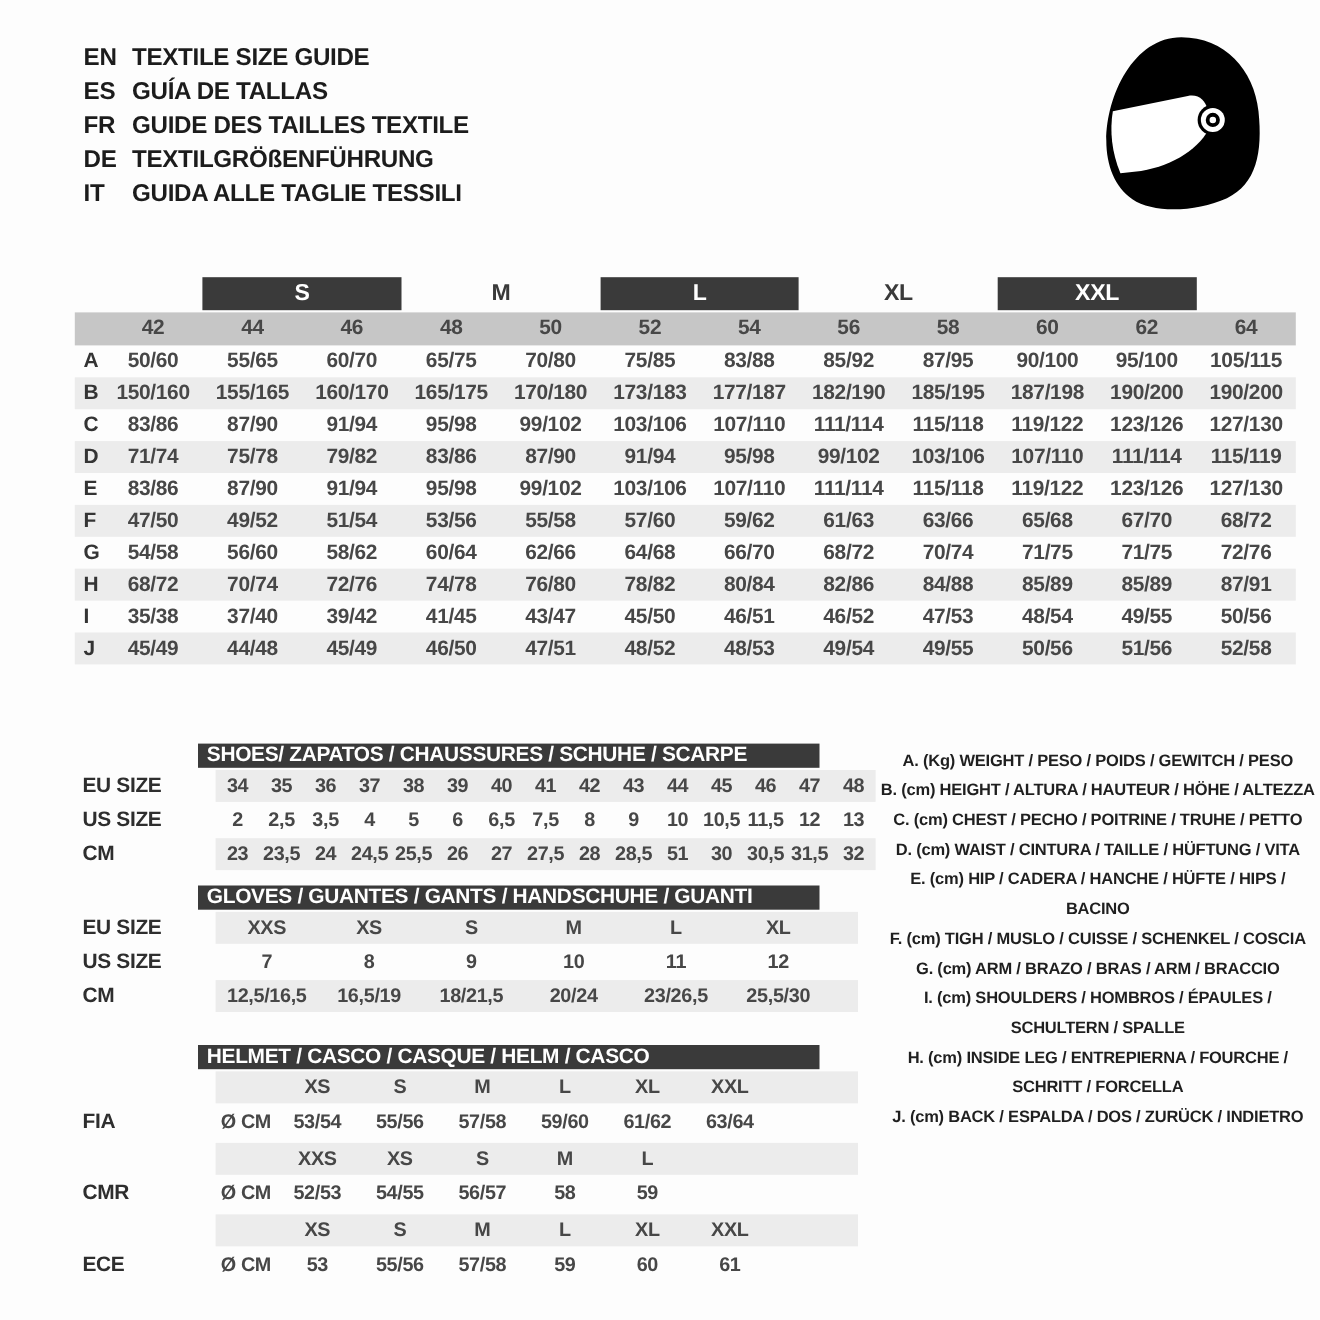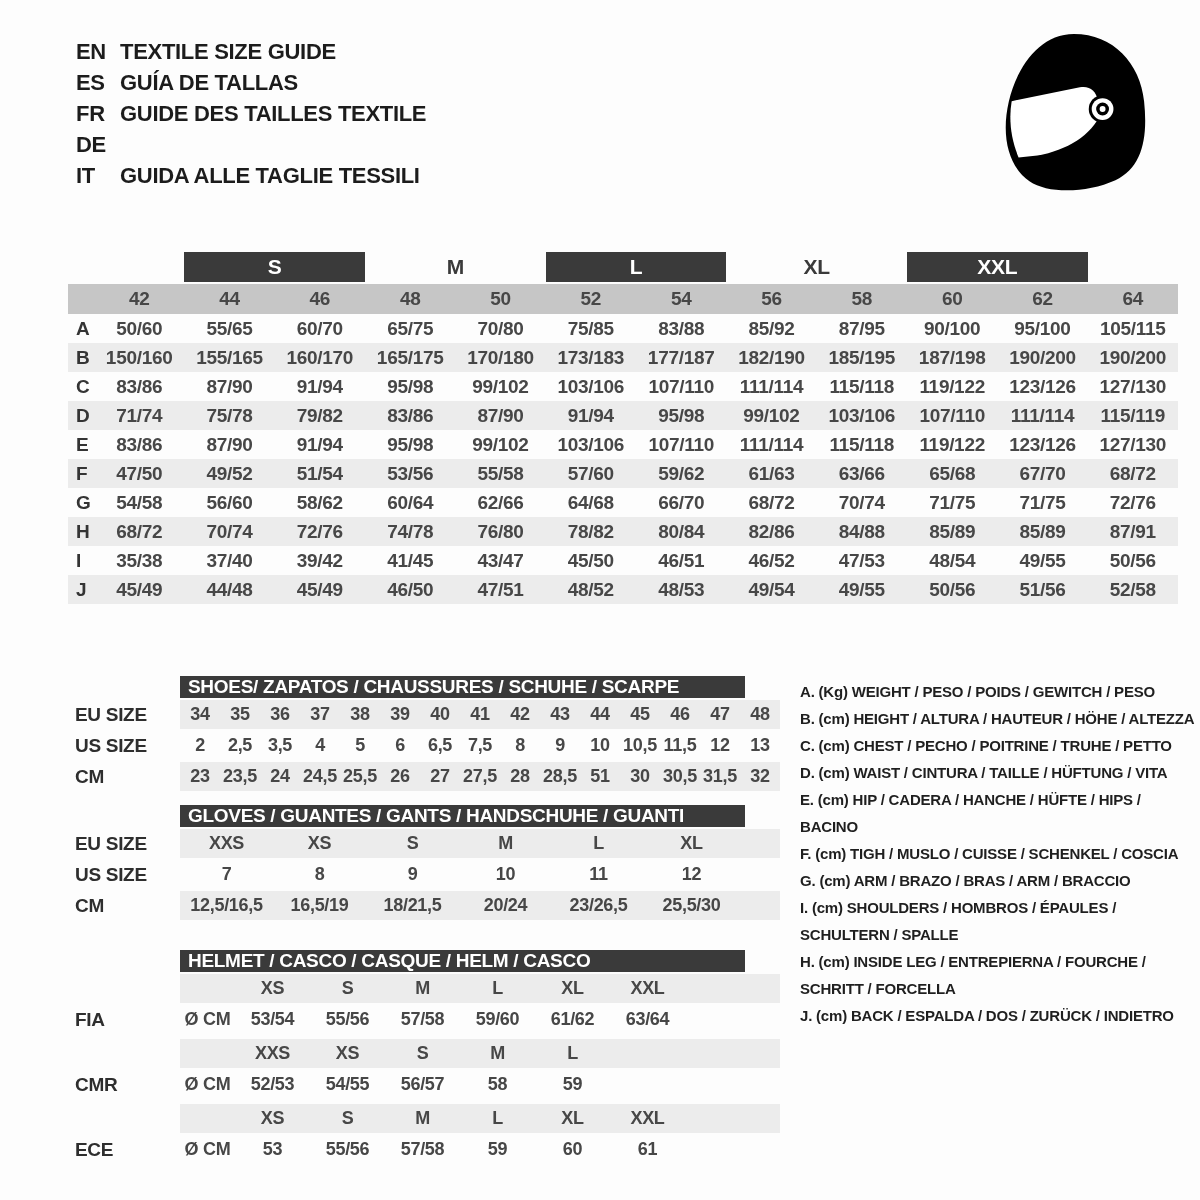--- a/index.html
+++ b/index.html
@@ -39,36 +39,36 @@
 
   
   .section { position:absolute; left:75px; width:705px;
              font-weight:bold; letter-spacing:-0.3px; }
   .sec-title { margin-left:105px; width:565px; height:22px; background:var(--dark);
                color:#fff; font-size:19px; display:flex; align-items:center; padding-left:8px;
                white-space:nowrap; overflow:hidden; }
   .sec-row { display:flex; margin-top:2px; }
   .sec-label { width:105px; flex:0 0 105px; display:flex; align-items:center;
                font-size:19px; color:#2e2e2e; }
-  .sec-vals { width:600px; height:29px; display:grid; align-items:center; }
+  .sec-vals { width:600px; height:29px; display:grid; align-items:center;margin-left:16px; }
   .sec-vals.striped { background:var(--stripe); }
   .sec-cell { text-align:center; font-size:18px; color:#474747; }
   .shoes-cols { grid-template-columns:repeat(15, 40px); }
   .gloves-cols { grid-template-columns:repeat(6, 93px) 1fr; }
   .helmet-cols { grid-template-columns:55px repeat(6, 75px) 1fr; }
   .helmet-gap { margin-top:5px; }
 
   #shoes-section { top:676px; }
   #gloves-section { top:805px; }
   #helmet-section { top:950px; }
 
   
   .legend { position:absolute; left:800px; top:678px; width:396px; }
   .legend-item { font-size:15px; font-weight:bold; color:#1f1f1f; line-height:27px;
-                 white-space:pre-line; letter-spacing:-0.2px; }
+                 white-space:pre-line; letter-spacing:-0.2px;text-align:center; }
 </style>
 </head>
 <body>
 
 <div class="page">
 
   <div class="lang-block">
       <div class="lang-row">
         <span class="lang-code">EN</span>
         <span class="lang-label">TEXTILE SIZE GUIDE</span>
@@ -76,20 +76,21 @@
       <div class="lang-row">
         <span class="lang-code">ES</span>
         <span class="lang-label">GUÍA DE TALLAS</span>
       </div>
       <div class="lang-row">
         <span class="lang-code">FR</span>
         <span class="lang-label">GUIDE DES TAILLES TEXTILE</span>
       </div>
       <div class="lang-row">
         <span class="lang-code">DE</span>
+        <span class="lang-label">TEXTILGRÖßENFÜHRUNG</span>
       </div>
       <div class="lang-row">
         <span class="lang-code">IT</span>
         <span class="lang-label">GUIDA ALLE TAGLIE TESSILI</span>
       </div>
     </div>
 
   <div class="helmet-icon">
     <svg viewBox="0 0 180 170" xmlns="http://www.w3.org/2000/svg" aria-hidden="true">
       <path fill="#000000" d="M97 6 C137 6 164 36 168 74 C172 112 166 141 139 154

